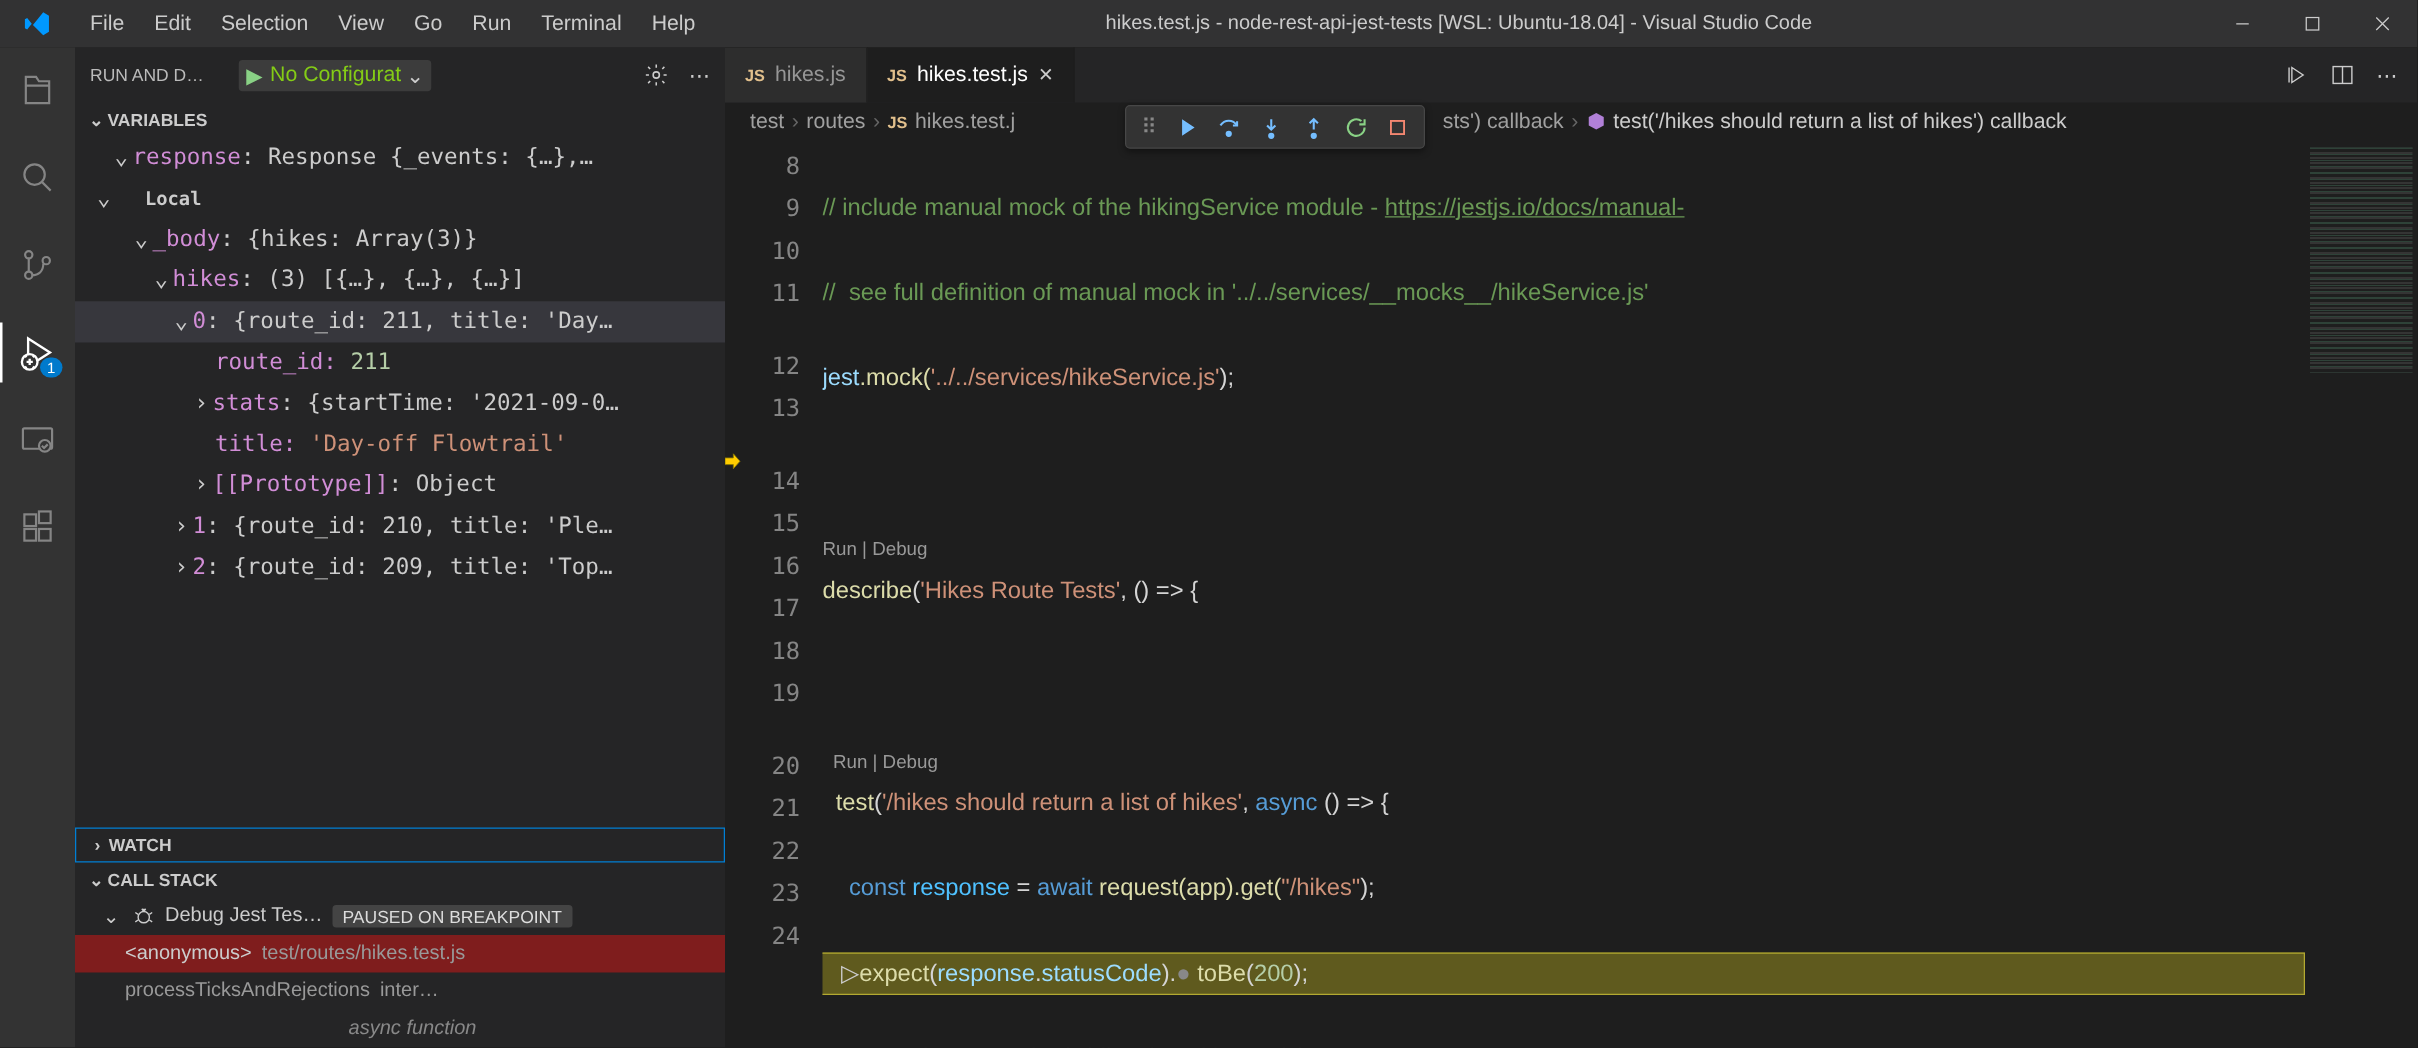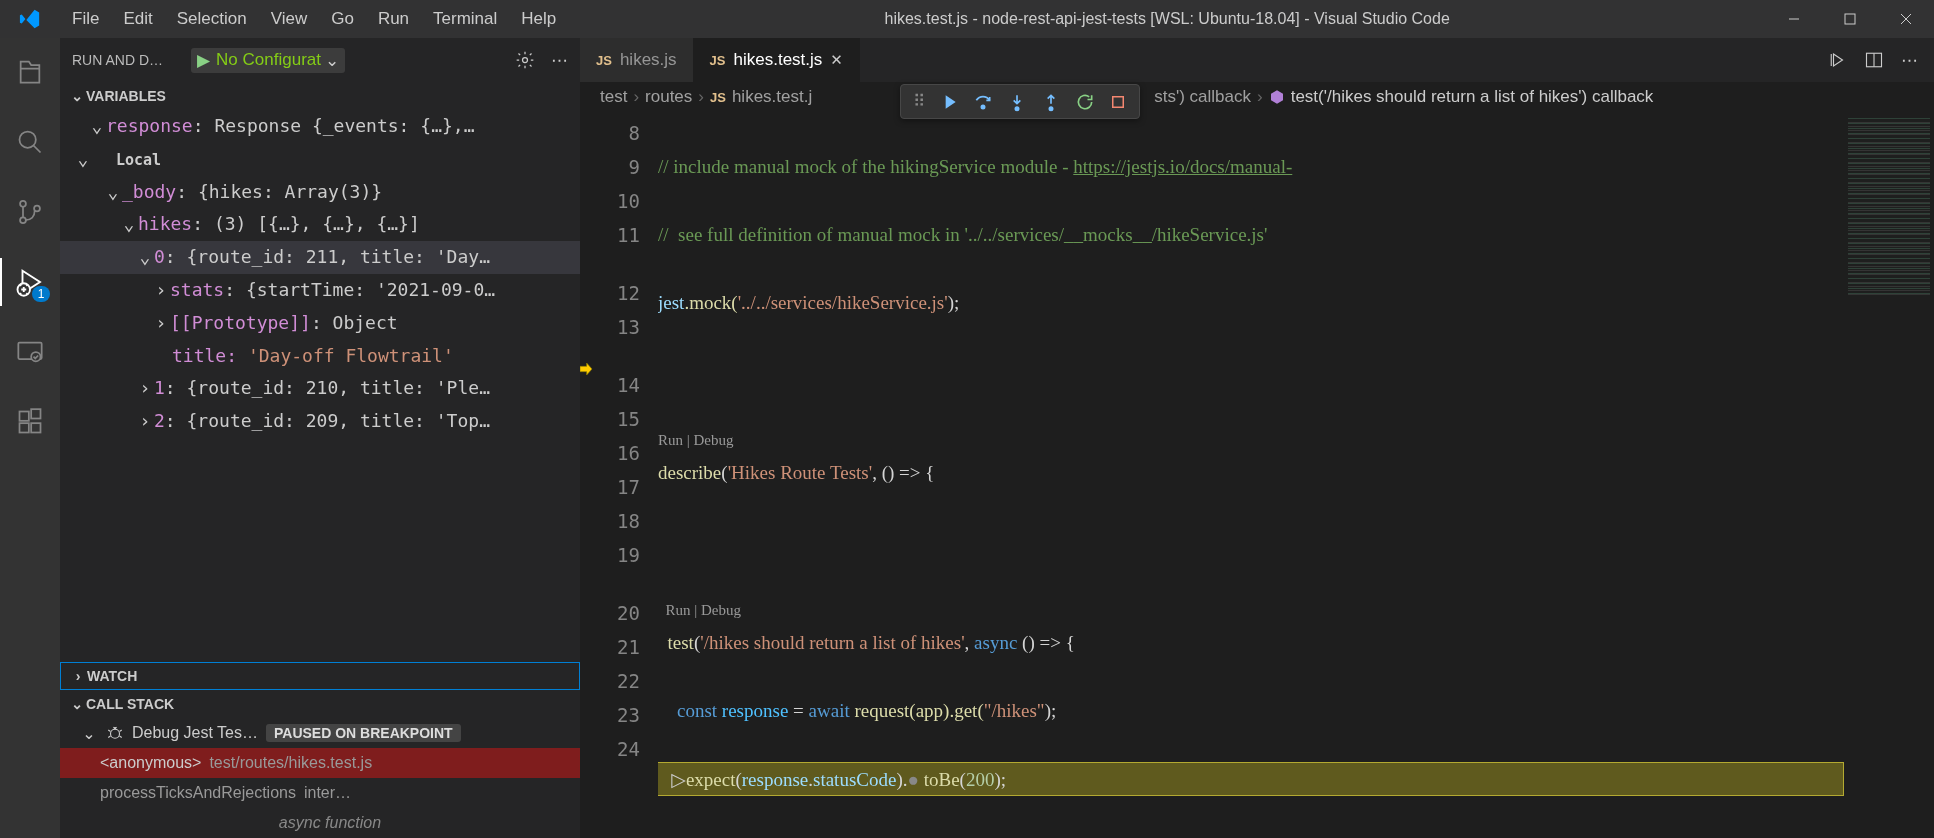--- a/index.html
+++ b/index.html
@@ -32,40 +32,40 @@
 .indent { display:inline-block; }
 .twisty { display:inline-block; width:18px; text-align:center; color:#ccc;}
 .vname { color:#d18dd6;}
 .vcolon { color:#ccc;}
 .vval { color:#ccc;}
 .vstr { color:#ce9178;}
 .vnum { color:#b5cea8;}
 .vloc { color:#ccc; font-weight:600; padding-left:24px; font-size:15px;}
 .callstack { }
 .stackrow { padding: 2px 20px; font-size:16px; color:#ccc; display:flex; align-items:center; gap:8px; height:30px; overflow:hidden;}
-.stackrow .status { background:#444; padding:1px 8px; border-radius:3px; font-size:14px; color:#ddd;font-weight:bold;}
+.stackrow .status { background:#444; padding:1px 8px; border-radius:3px; font-size:14px; color:#ddd;}
 .stackrow .path { color:#999; font-size:16px;}
 .editor-area { flex:1; display:flex; flex-direction:column; background:#1e1e1e; overflow:hidden; position:relative;}
 .tabbar { height: 44px; background:#252526; display:flex; align-items:stretch;}
 .tab { display:flex; align-items:center; padding: 0 16px; gap:8px; background:#2d2d2d; color:#969696; border-right:1px solid #1e1e1e; font-size:17px;}
 .tab.active { background:#1e1e1e; color:#fff;}
 .tab .jsico { color:#e2c08d; font-weight:bold; font-size:13px;}
 .tab .close { color:#ccc; font-size:15px;}
 .tabactions { margin-left:auto; display:flex; align-items:center; gap:18px; padding-right:16px; color:#ccc;}
 .breadcrumb { height: 30px; display:flex; align-items:center; padding-left:20px; gap:6px; font-size:17px; color:#a0a0a0;}
 .breadcrumb .sep { color:#666;}
 .breadcrumb .cur { color:#ccc;}
 .debug-toolbar { position:absolute; top:46px; left:320px; background:#333333; border:1px solid #474747; border-radius:4px; display:flex; align-items:center; gap:14px; padding: 6px 12px; z-index:10; box-shadow: 0 2px 6px rgba(0,0,0,0.4);}
 .debug-toolbar .grip { color:#888; cursor:grab;}
 .debug-toolbar .btn { color:#75beff; }
 .debug-toolbar .yellow { color:#ddb977;}
 .debug-toolbar .red { color:#f48771;}
 .editor { flex:1; display:flex; overflow:hidden; position:relative;}
 .gutter { width:66px; text-align:right; padding-right:18px; font-family:Consolas,monospace; font-size:19px; color:#858585; line-height:34px; padding-top:4px;}
-.code { flex:1; font-family: Liberation Serif, serif; font-size:19px; line-height:34px; padding-top:4px; white-space: pre; overflow:hidden;}
+.code { flex:1; font-family: Liberation Sans, sans-serif; font-size:19px; line-height:34px; padding-top:4px; white-space: pre; overflow:hidden;}
 .code .c-comment { color:#6a9955; }
 .code .c-link { color:#6a9955; text-decoration: underline;}
 .code .c-kw { color:#569cd6;}
 .code .c-id { color:#9cdcfe;}
 .code .c-fn { color:#dcdcaa;}
 .code .c-str { color:#ce9178;}
 .code .c-num { color:#b5cea8;}
 .code .c-op { color:#d4d4d4;}
 .code .c-prop { color:#4fc1ff;}
 .codelens { color:#999999; font-size:15px; line-height:24px; height:24px;}
@@ -182,23 +182,24 @@
     <div class="pane-header">
       <span class="twisty">⌄</span>
         <span>VARIABLES</span>
     </div>
     <div class="variables">
       <div class="varrow"><span class="indent" style="width:28px"></span><span class="twisty">⌄</span><span class="vname">response</span><span class="vcolon">: </span><span class="vval">Response {_events: {…},…</span></div>
       <div class="varrow"><span class="indent" style="width:14px"></span><span class="twisty">⌄</span><span class="vloc">Local</span></div>
       <div class="varrow"><span class="indent" style="width:44px"></span><span class="twisty">⌄</span><span class="vname">_body</span><span class="vcolon">: </span><span class="vval">{hikes: Array(3)}</span></div>
       <div class="varrow"><span class="indent" style="width:60px"></span><span class="twisty">⌄</span><span class="vname">hikes</span><span class="vcolon">: </span><span class="vval">(3) [{…}, {…}, {…}]</span></div>
       <div class="varrow sel"><span class="indent" style="width:76px"></span><span class="twisty">⌄</span><span class="vname">0</span><span class="vcolon">: </span><span class="vval">{route_id: 211, title: 'Day…</span></div>
+      <div class="varrow"><span class="indent" style="width:112px"></span><span class="vname">route_id:</span> <span class="vnum">211</span></div>
       <div class="varrow"><span class="indent" style="width:92px"></span><span class="twisty">›</span><span class="vname">stats</span><span class="vcolon">: </span><span class="vval">{startTime: '2021-09-0…</span></div>
+      <div class="varrow"><span class="indent" style="width:112px"></span><span class="vname">title:</span> <span class="vstr">'Day-off Flowtrail'</span></div>
       <div class="varrow"><span class="indent" style="width:92px"></span><span class="twisty">›</span><span class="vname">[[Prototype]]</span><span class="vcolon">: </span><span class="vval">Object</span></div>
-      <div class="varrow"><span class="indent" style="width:112px"></span><span class="vname">title:</span> <span class="vstr">'Day-off Flowtrail'</span></div>
       <div class="varrow"><span class="indent" style="width:76px"></span><span class="twisty">›</span><span class="vname">1</span><span class="vcolon">: </span><span class="vval">{route_id: 210, title: 'Ple…</span></div>
       <div class="varrow"><span class="indent" style="width:76px"></span><span class="twisty">›</span><span class="vname">2</span><span class="vcolon">: </span><span class="vval">{route_id: 209, title: 'Top…</span></div>
     </div>
 
     <div class="pane-header boxed">
       <span class="twisty">›</span>
         <span>WATCH</span>
     </div>
     <div class="pane-header">
       <span class="twisty">⌄</span>

